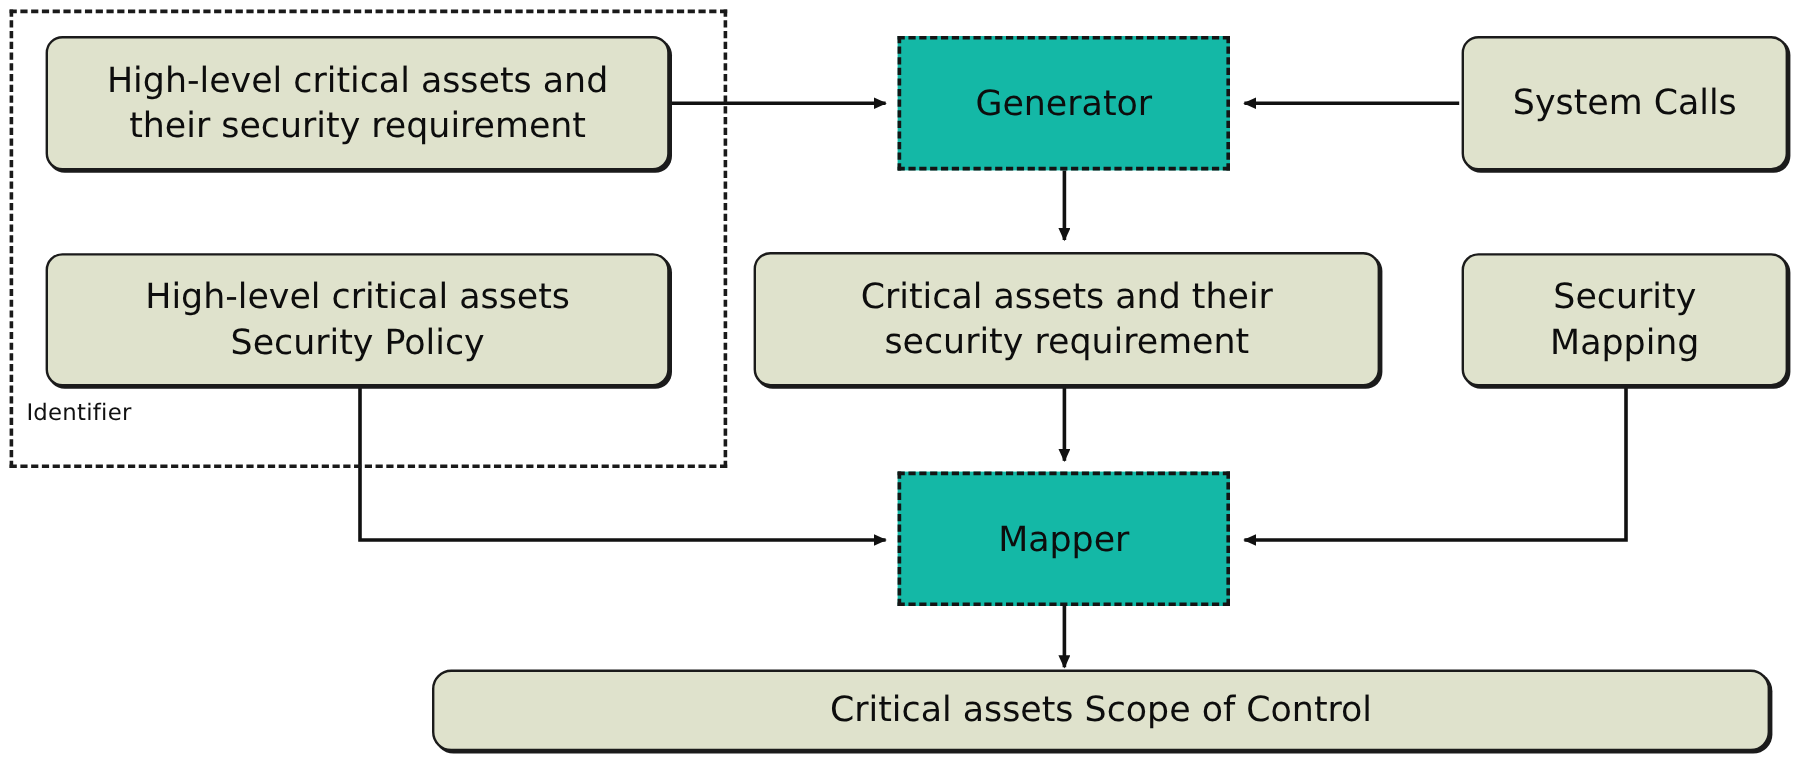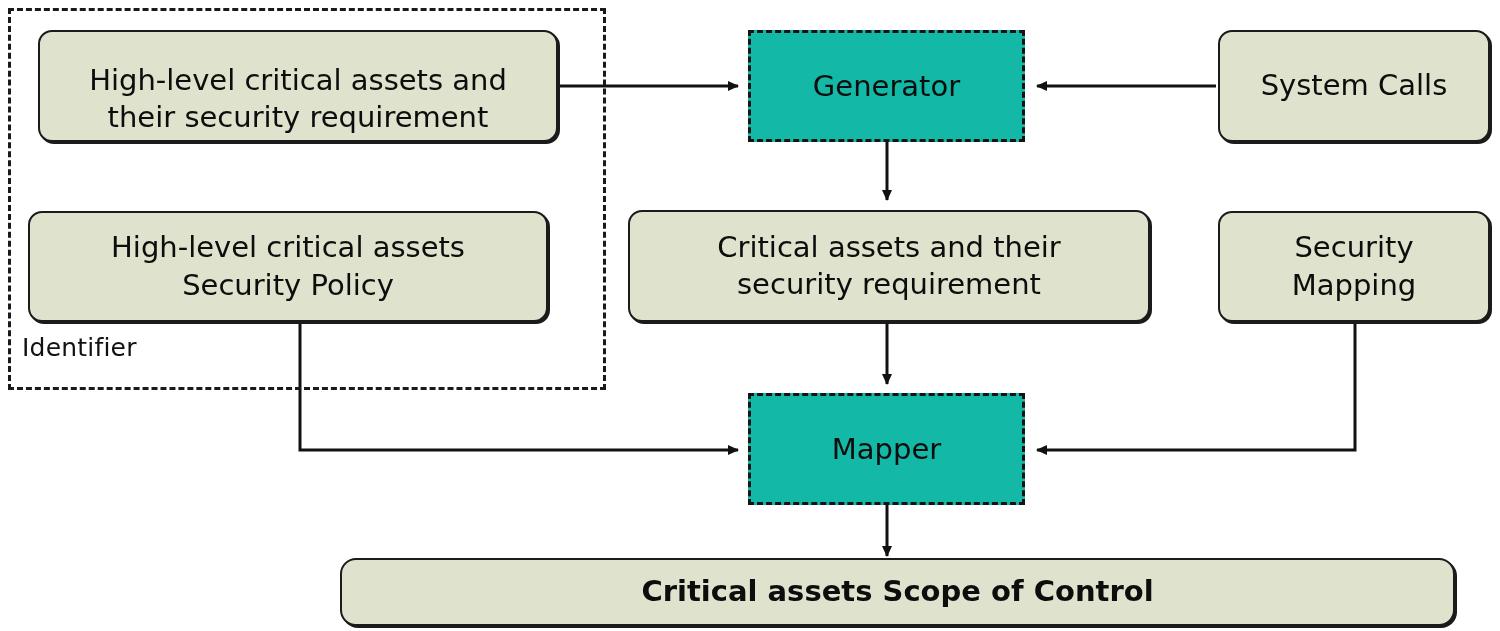--- a/index.html
+++ b/index.html
@@ -26,21 +26,21 @@
 
   
   .group-box {
     position: absolute;
     border: 3px dashed #1a1a1a;
     box-sizing: border-box;
     background: transparent;
   }
   .group-label {
     position: absolute;
-    font-size: 25px;
+    font-size: 19px;
     color: #111111;
     letter-spacing: 0.2px;
     white-space: nowrap;
   }
 
   
   .node {
     position: absolute;
     box-sizing: border-box;
     background: #dfe2cc;
@@ -112,26 +112,26 @@
     </g>
 
     <g>
       <line x1="887" y1="505" x2="887" y2="556" stroke="#111111" stroke-width="3" marker-end="url(#arrowEnd)"></line>
     </g>
   </svg>
 
   <div class="group-box" style="left:8px; top:8px; width:598px; height:382px;"></div>
   <div class="group-label" style="left:22px; top:333px;">Identifier</div>
 
-  <div class="node" style="left:38px; top:30px; width:520px; height:112px;align-items:flex-end;">
+  <div class="node" style="left:38px; top:30px; width:520px; height:112px;">
     <span class="label">High-level critical assets and
 their security requirement</span>
   </div>
 
-  <div class="node" style="left:28px; top:211px; width:520px; height:111px;">
+  <div class="node" style="left:38px; top:211px; width:520px; height:111px;">
     <span class="label">High-level critical assets
 Security Policy</span>
   </div>
 
   <div class="proc" style="left:748px; top:30px; width:277px; height:112px;">
     <span class="label">Generator</span>
   </div>
 
   <div class="node" style="left:1218px; top:30px; width:272px; height:112px;align-items:center;">
     <span class="label">System Calls</span>
@@ -144,17 +144,17 @@
 
   <div class="node" style="left:1218px; top:211px; width:272px; height:111px;">
     <span class="label">Security
 Mapping</span>
   </div>
 
   <div class="proc" style="left:748px; top:393px; width:277px; height:112px;">
     <span class="label">Mapper</span>
   </div>
 
-  <div class="node" style="left:340px; top:558px; width:1115px; height:68px; border-radius:16px;font-weight:bold;">
+  <div class="node" style="left:360px; top:558px; width:1115px; height:68px; border-radius:16px;">
     <span class="label">Critical assets Scope of Control</span>
   </div>
 
 </div>
 
 </body></html>

